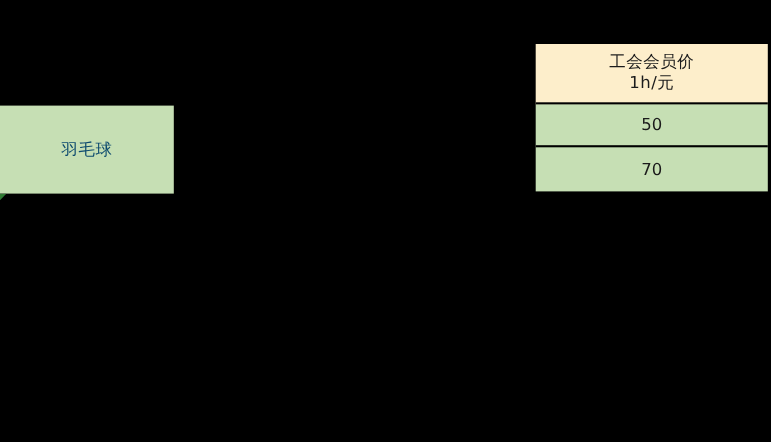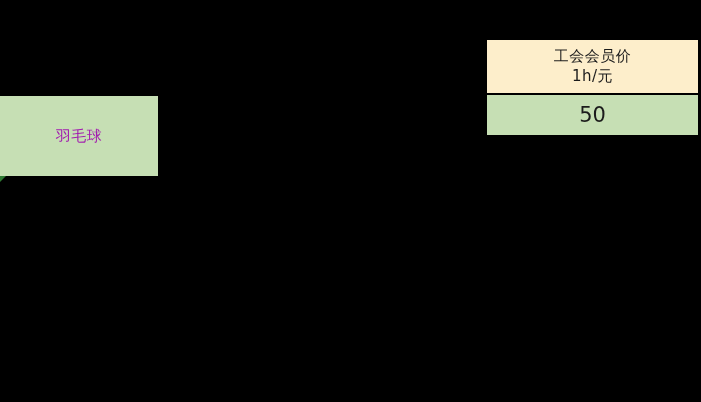--- a/index.html
+++ b/index.html
@@ -30,21 +30,21 @@
     left: 0px;
     top: 96px;
     width: 158px;
     height: 80px;
     background: #c6dfb4;
     display: flex;
     flex-direction: column;
     align-items: center;
     justify-content: center;
     box-sizing: border-box;
-    color: #a21caf;
+    color: #0c4a6e;
     line-height: 1.38;
   }
   .venue-line {
     font-size: 15px;
     letter-spacing: 0.5px;
     white-space: nowrap;
   }
 
   .corner-mark {
     position: absolute;
@@ -85,21 +85,21 @@
   }
   .price-header .hdr-line {
     font-size: 15px;
     letter-spacing: 0.5px;
     white-space: nowrap;
   }
 
   .price-value {
     height: 40px;
     background: #c6dfb4;
-    font-size: 21px;
+    font-size: 15px;
   }
 </style>
 </head>
 <body>
 
 <div id="canvas">
 
   <div class="venue-cell">
     <span class="venue-line">羽毛球</span>
   </div>
@@ -110,16 +110,19 @@
 
     <div class="price-row price-header">
       <span class="hdr-line">工会会员价</span>
       <span class="hdr-line">1h/元</span>
     </div>
 
     <div class="price-row price-value">
       <span>50</span>
     </div>
 
+    <div class="price-row price-value">
+      <span>70</span>
+    </div>
 
   </div>
 
 </div>
 
 </body></html>

